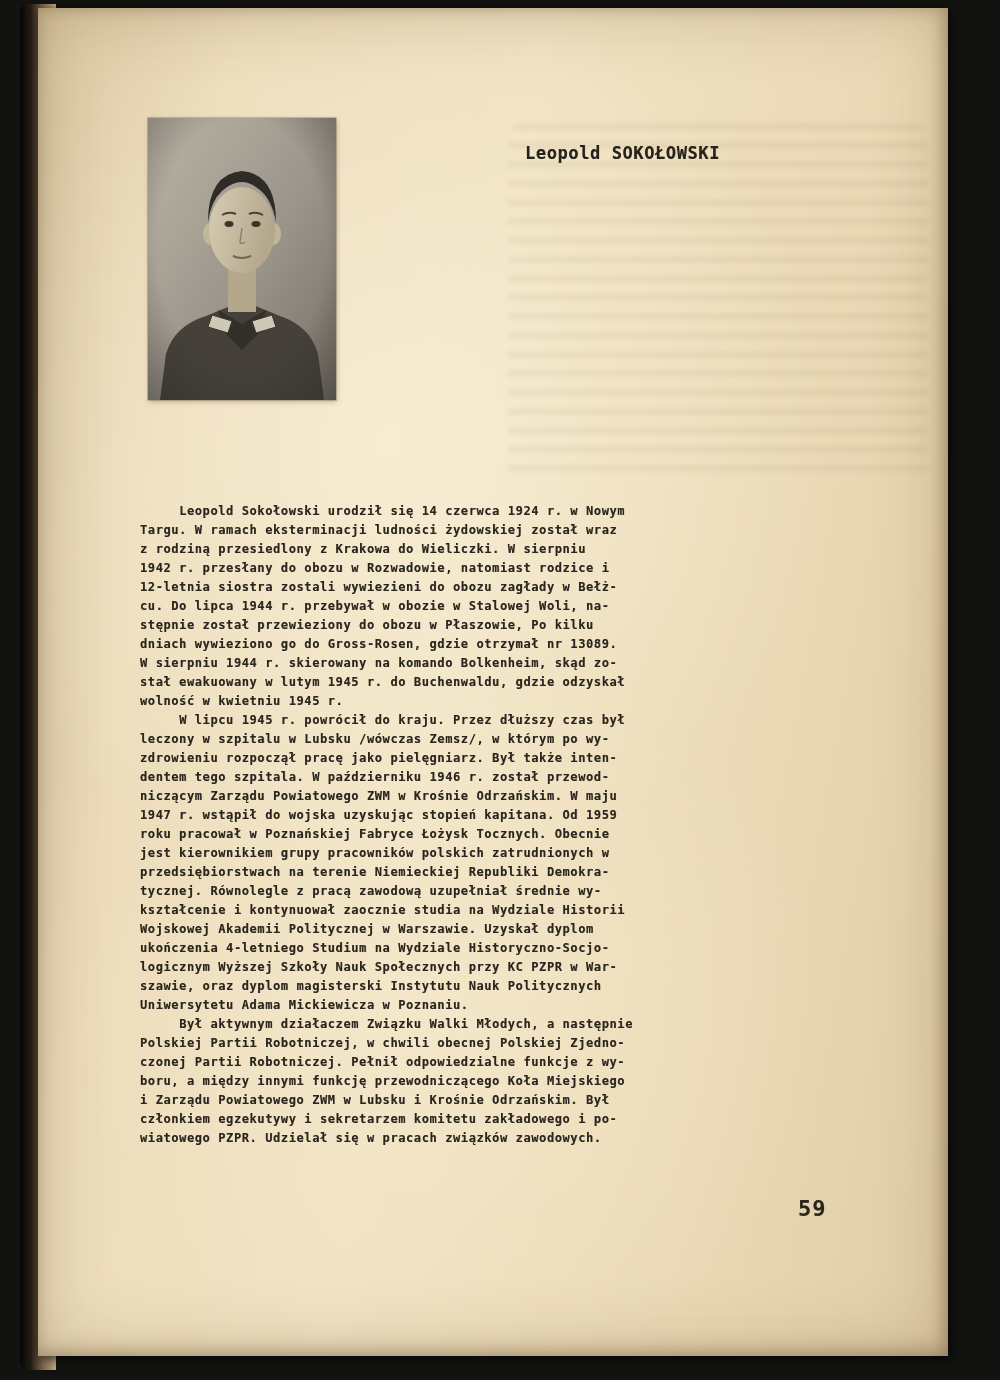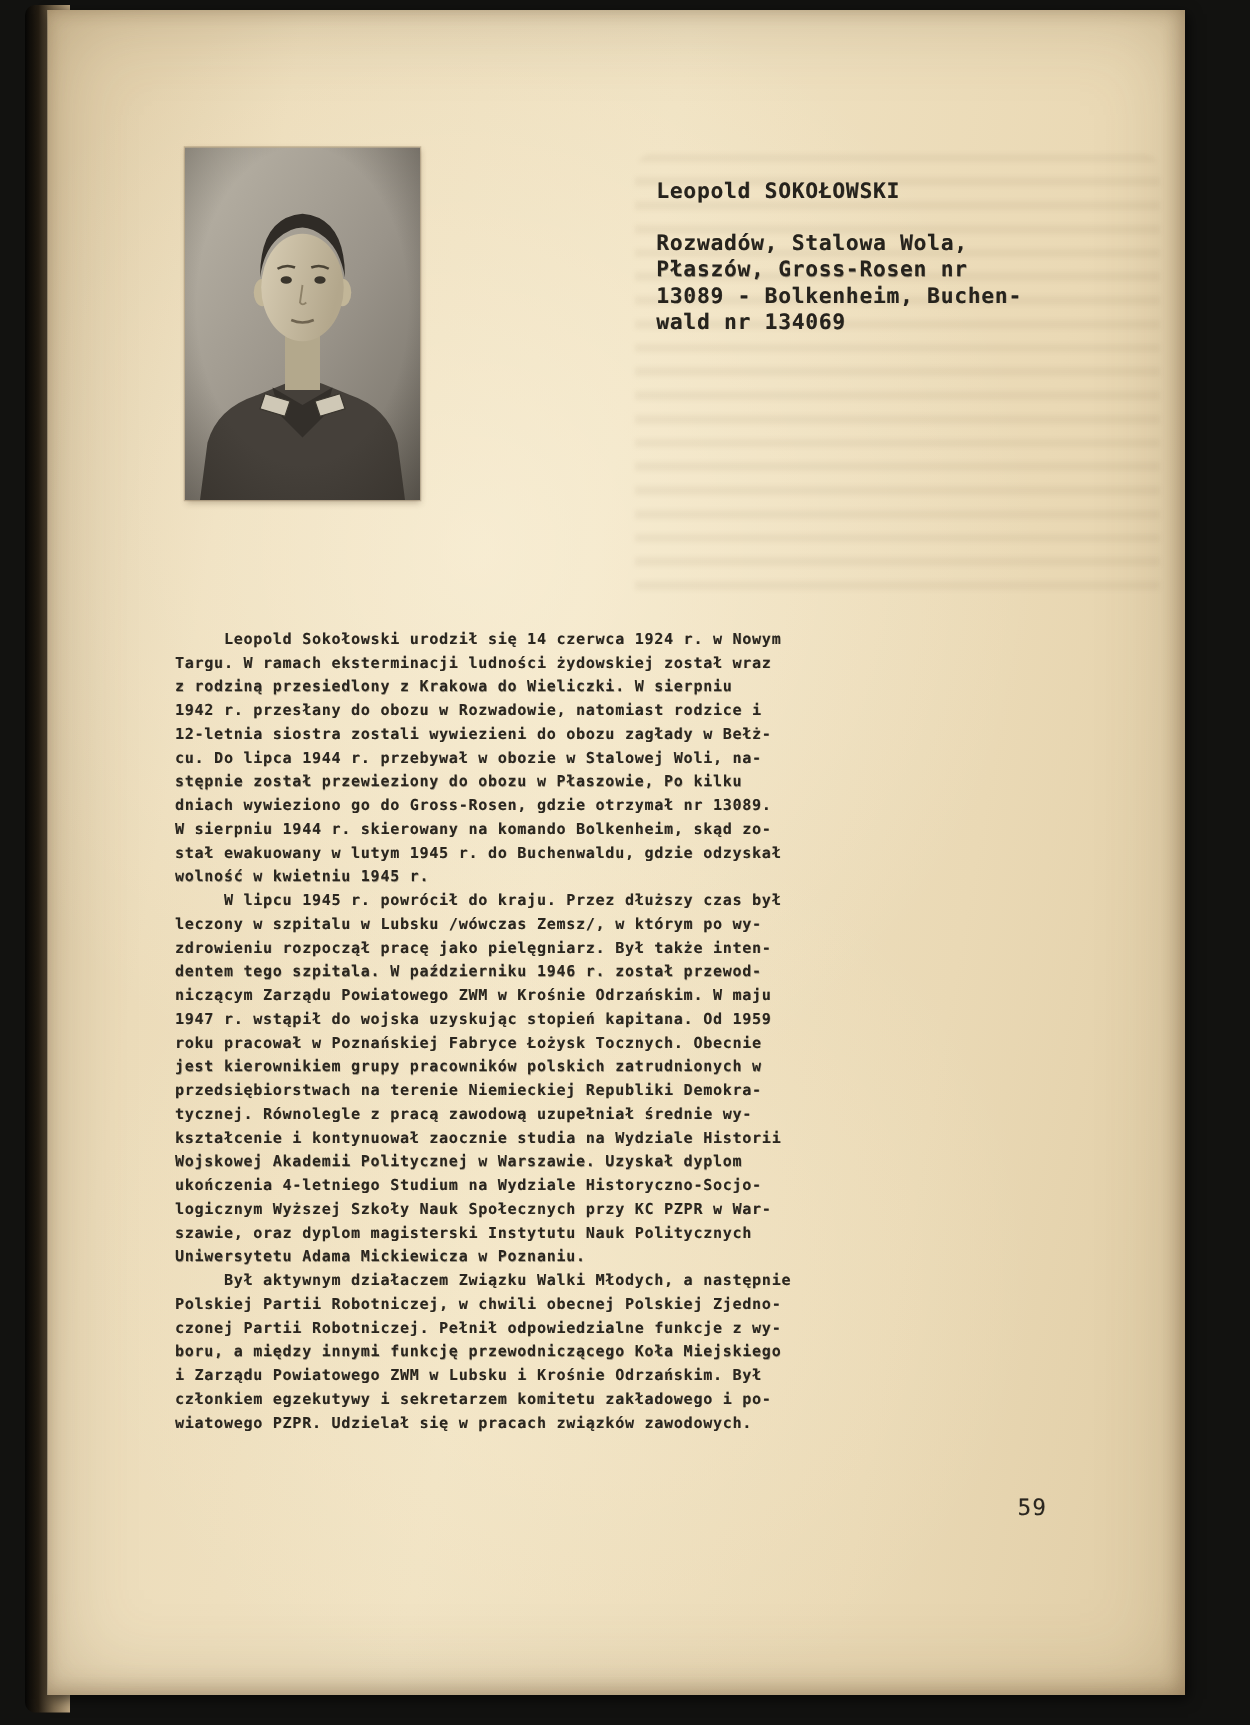--- a/index.html
+++ b/index.html
@@ -93,24 +93,24 @@
     color: #2a261f;
     letter-spacing: 0.6px;
     text-shadow: 0.3px 0.3px 0 rgba(42,38,31,0.4);
   }
   .bodytext p {
     margin: 0;
     white-space: pre-wrap;
   }
   .pagenum {
     position: absolute;
-    left: 776px;
+    left: 760px;
     top: 1188px;
-    font-size: 18px;
-    font-weight: 400;
+    font-size: 22px;
+    font-weight: 700;
     color: #2a261f;
     letter-spacing: 1px;
     text-shadow: 0.3px 0.3px 0 rgba(42,38,31,0.4);
   }
 </style>
 </head>
 <body>
 
 <div class="scan">
 
@@ -156,24 +156,20 @@
           <path d="M101 96 Q108 93 115 97" stroke="#4a4335" stroke-width="2" fill="none"></path>
           <path d="M94 110 L92 124 Q94 127 97 124" stroke="#8d8168" stroke-width="1.5" fill="none"></path>
           <path d="M85 138 Q94 142 103 138" stroke="#6f6450" stroke-width="2" fill="none"></path>
         </g>
         <rect width="188" height="282" fill="url(#pvig)"></rect>
       </svg>
     </div>
 
     <div class="header-block">
       <div>Leopold SOKOŁOWSKI</div>
-      <div>Rozwadów, Stalowa Wola,
-Płaszów, Gross-Rosen nr
-13089 - Bolkenheim, Buchen-
-wald nr 134069</div>
     </div>
 
     <div class="bodytext">
       <p>     Leopold Sokołowski urodził się 14 czerwca 1924 r. w Nowym
 Targu. W ramach eksterminacji ludności żydowskiej został wraz
 z rodziną przesiedlony z Krakowa do Wieliczki. W sierpniu
 1942 r. przesłany do obozu w Rozwadowie, natomiast rodzice i
 12-letnia siostra zostali wywiezieni do obozu zagłady w Bełż-
 cu. Do lipca 1944 r. przebywał w obozie w Stalowej Woli, na-
 stępnie został przewieziony do obozu w Płaszowie, Po kilku

